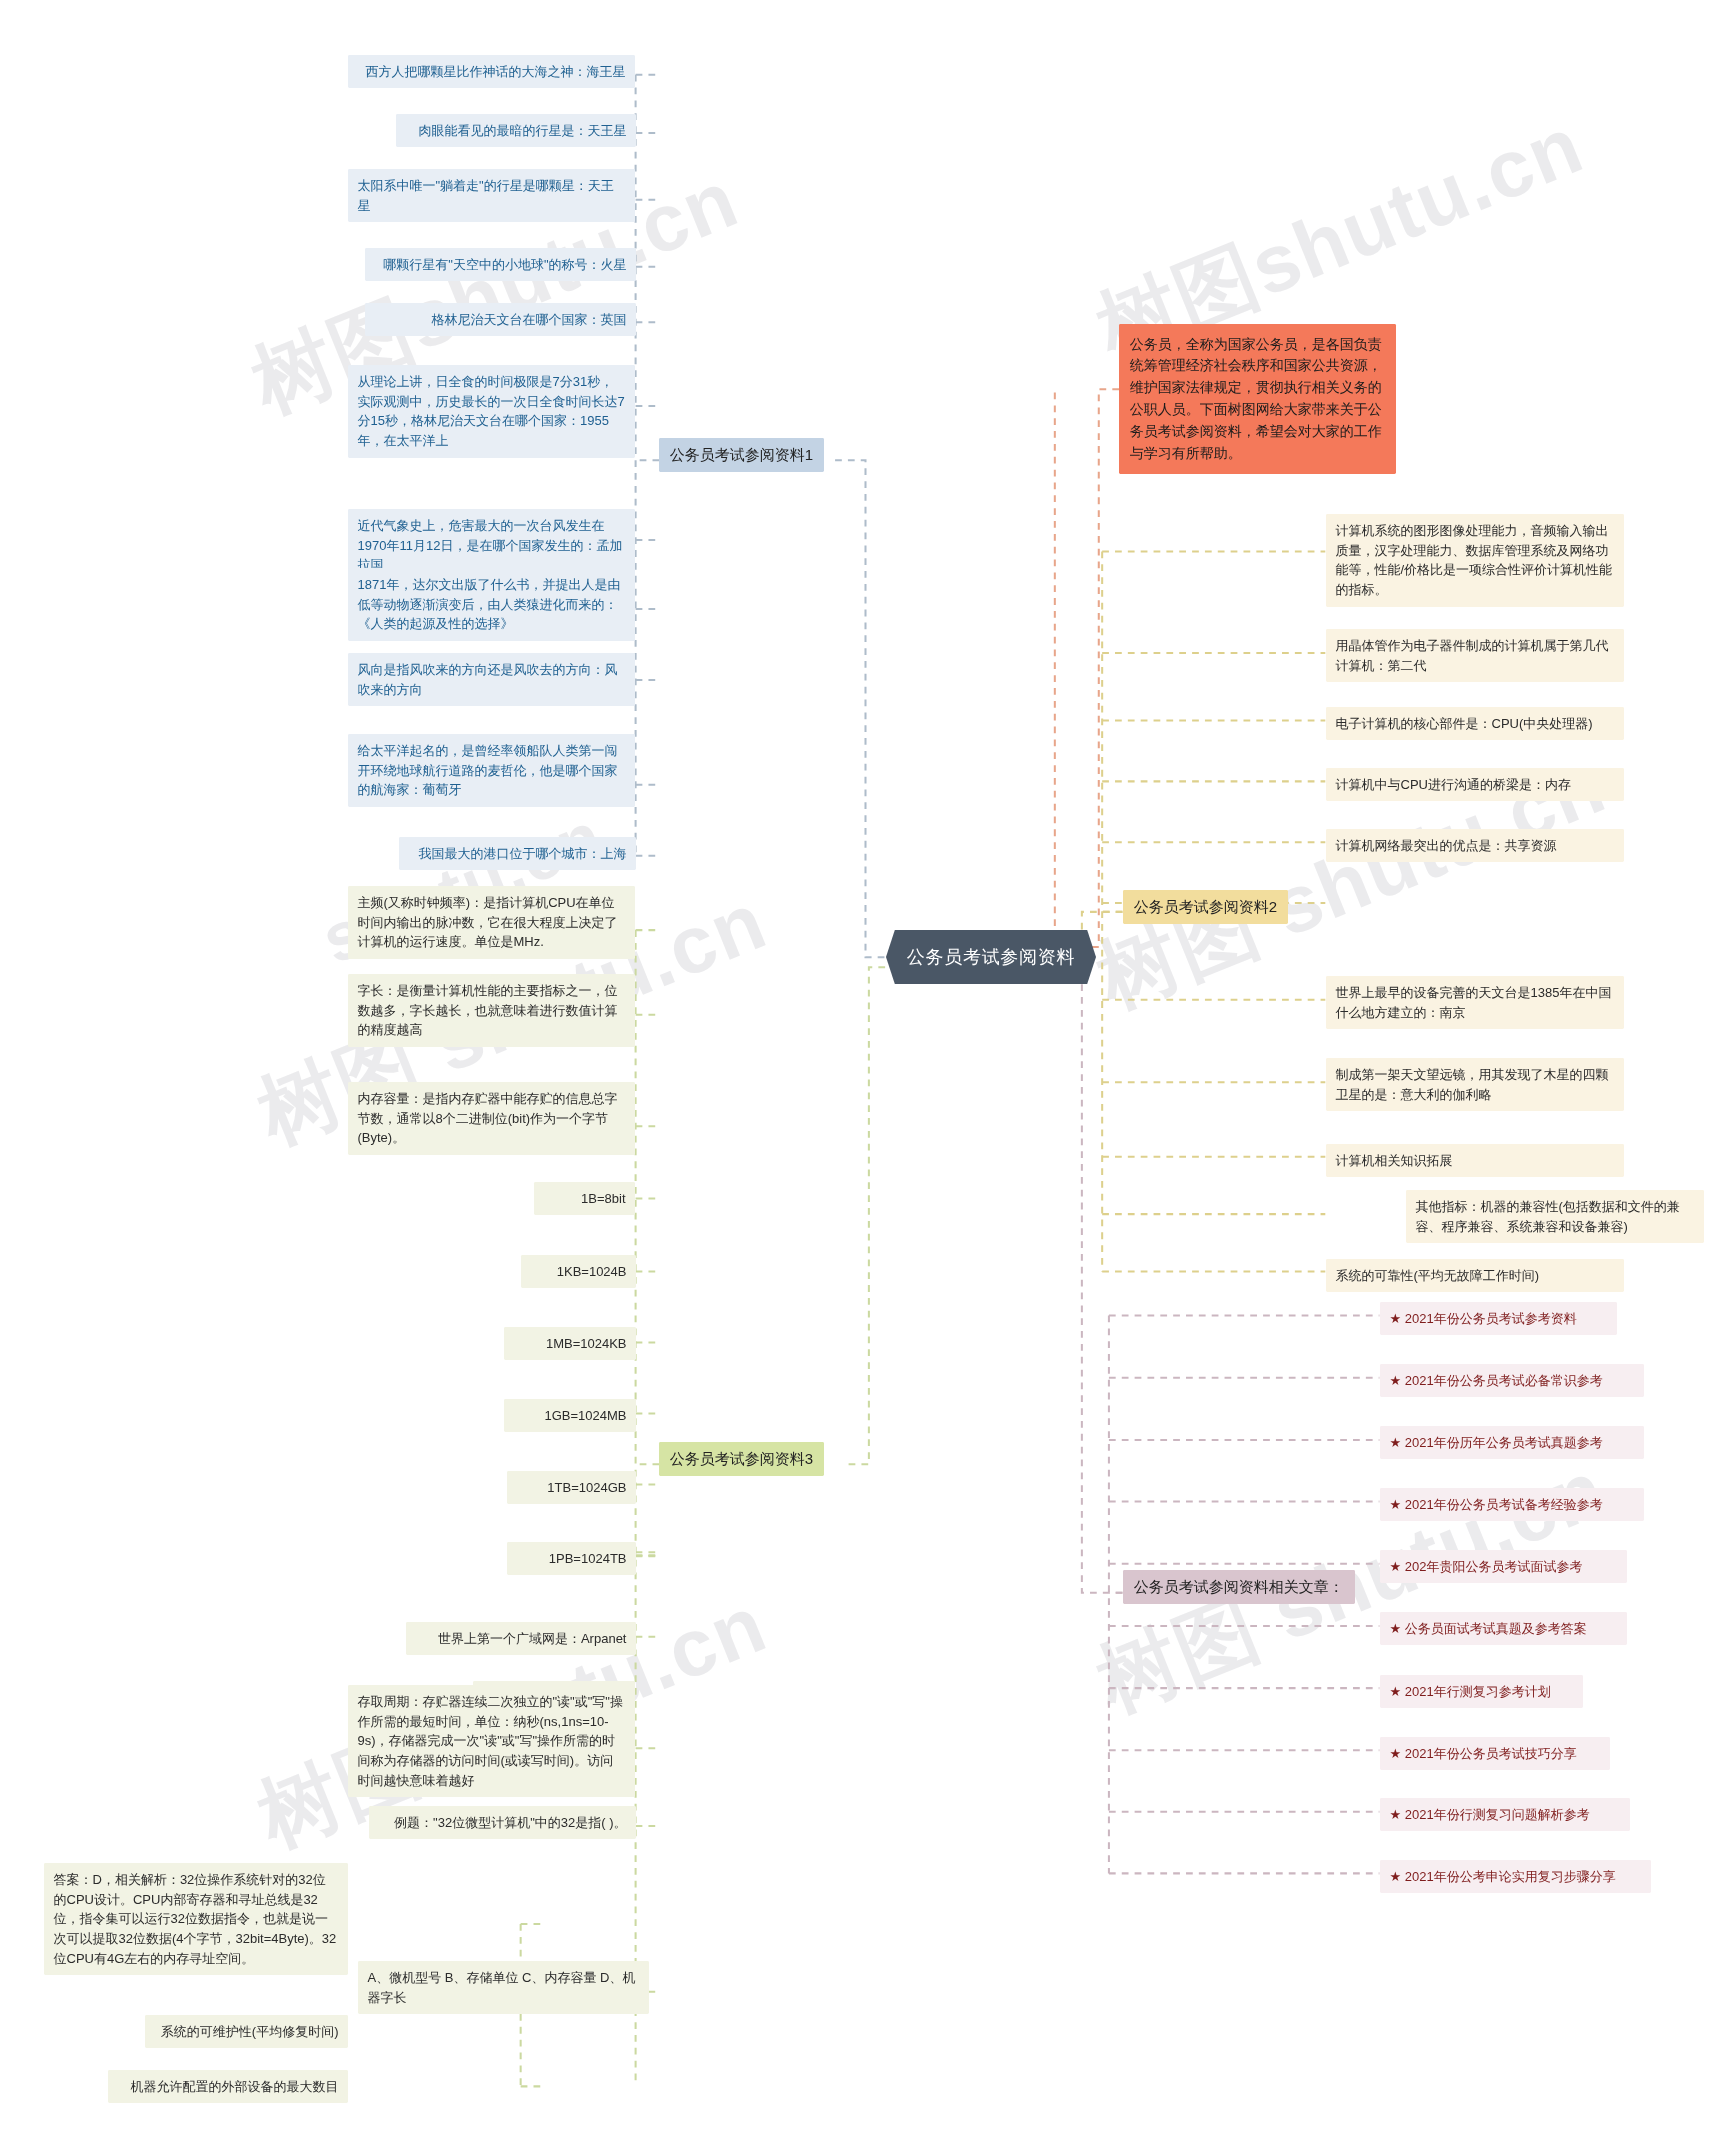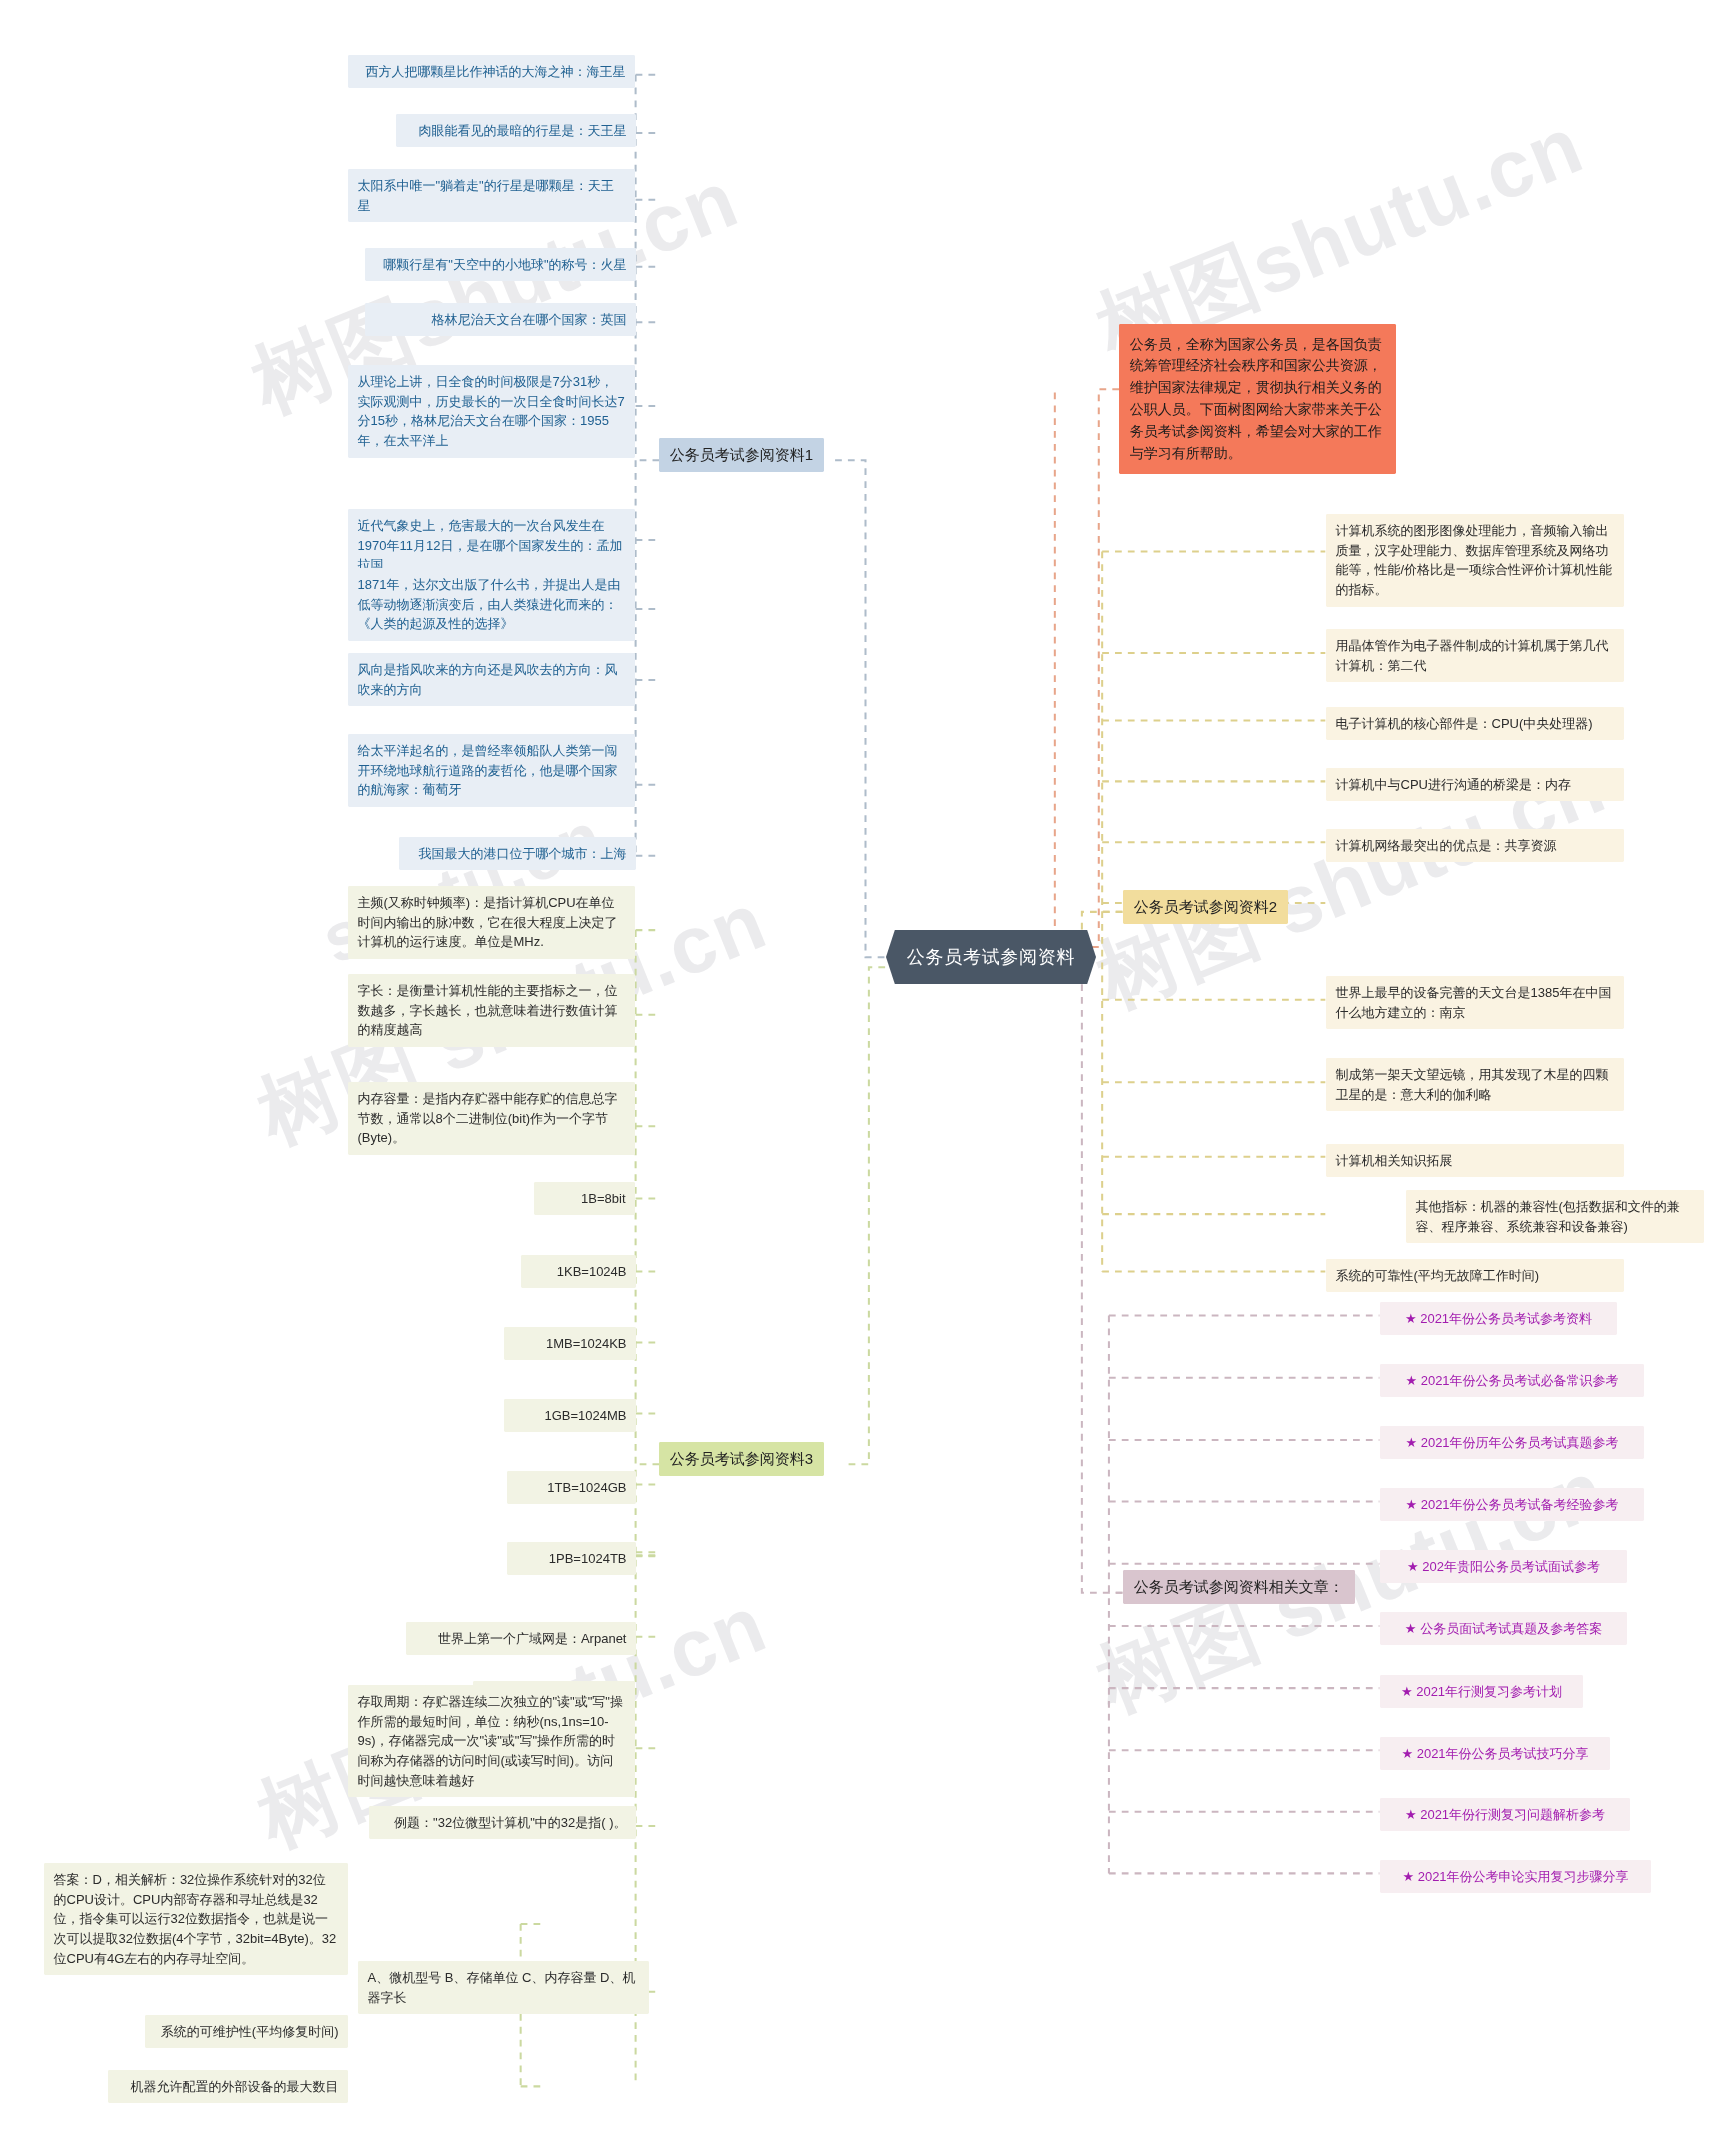--- a/index.html
+++ b/index.html
@@ -57,22 +57,22 @@
   
   .leaf-beige {
     background: #faf3e2;
     color: #2b2b2b;
     text-align:left;
   }
 
   
   .leaf-pink {
     background: #f7eef1;
-    color: #a21caf;
-    text-align:center;
+    color: #7f1d1d;
+    text-align:left;
   }
 
   
   .chip {
     position:absolute;
     padding: 7.4px 10.8px;
     font-size: 15px;
     line-height:1.3;
     color:#222;
     border-radius:1.4px;

